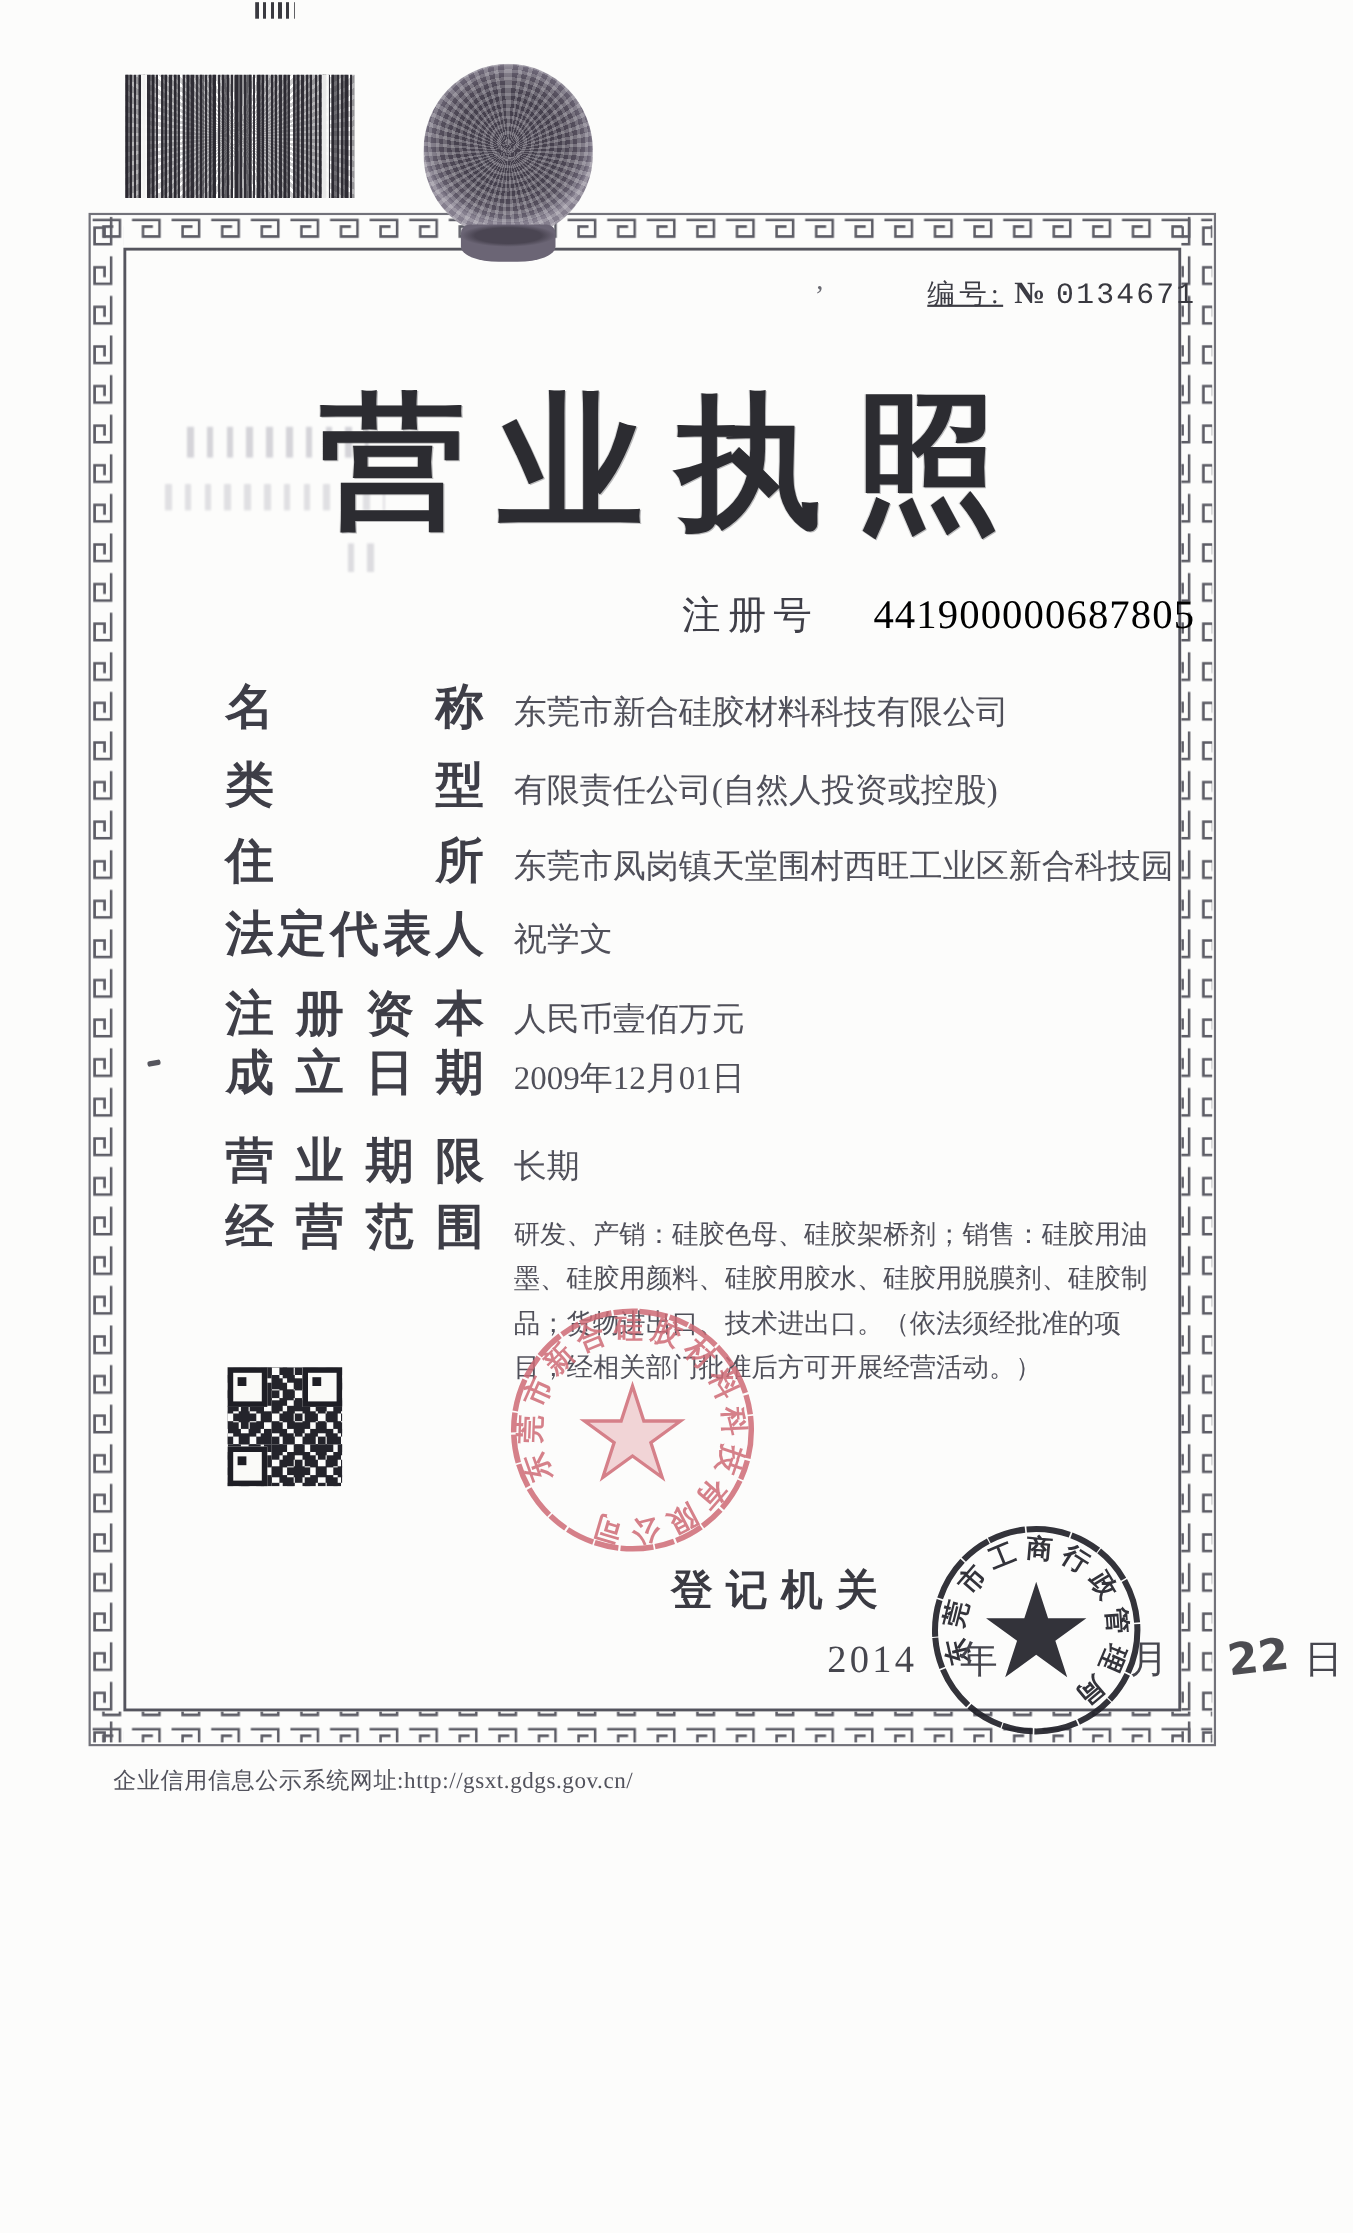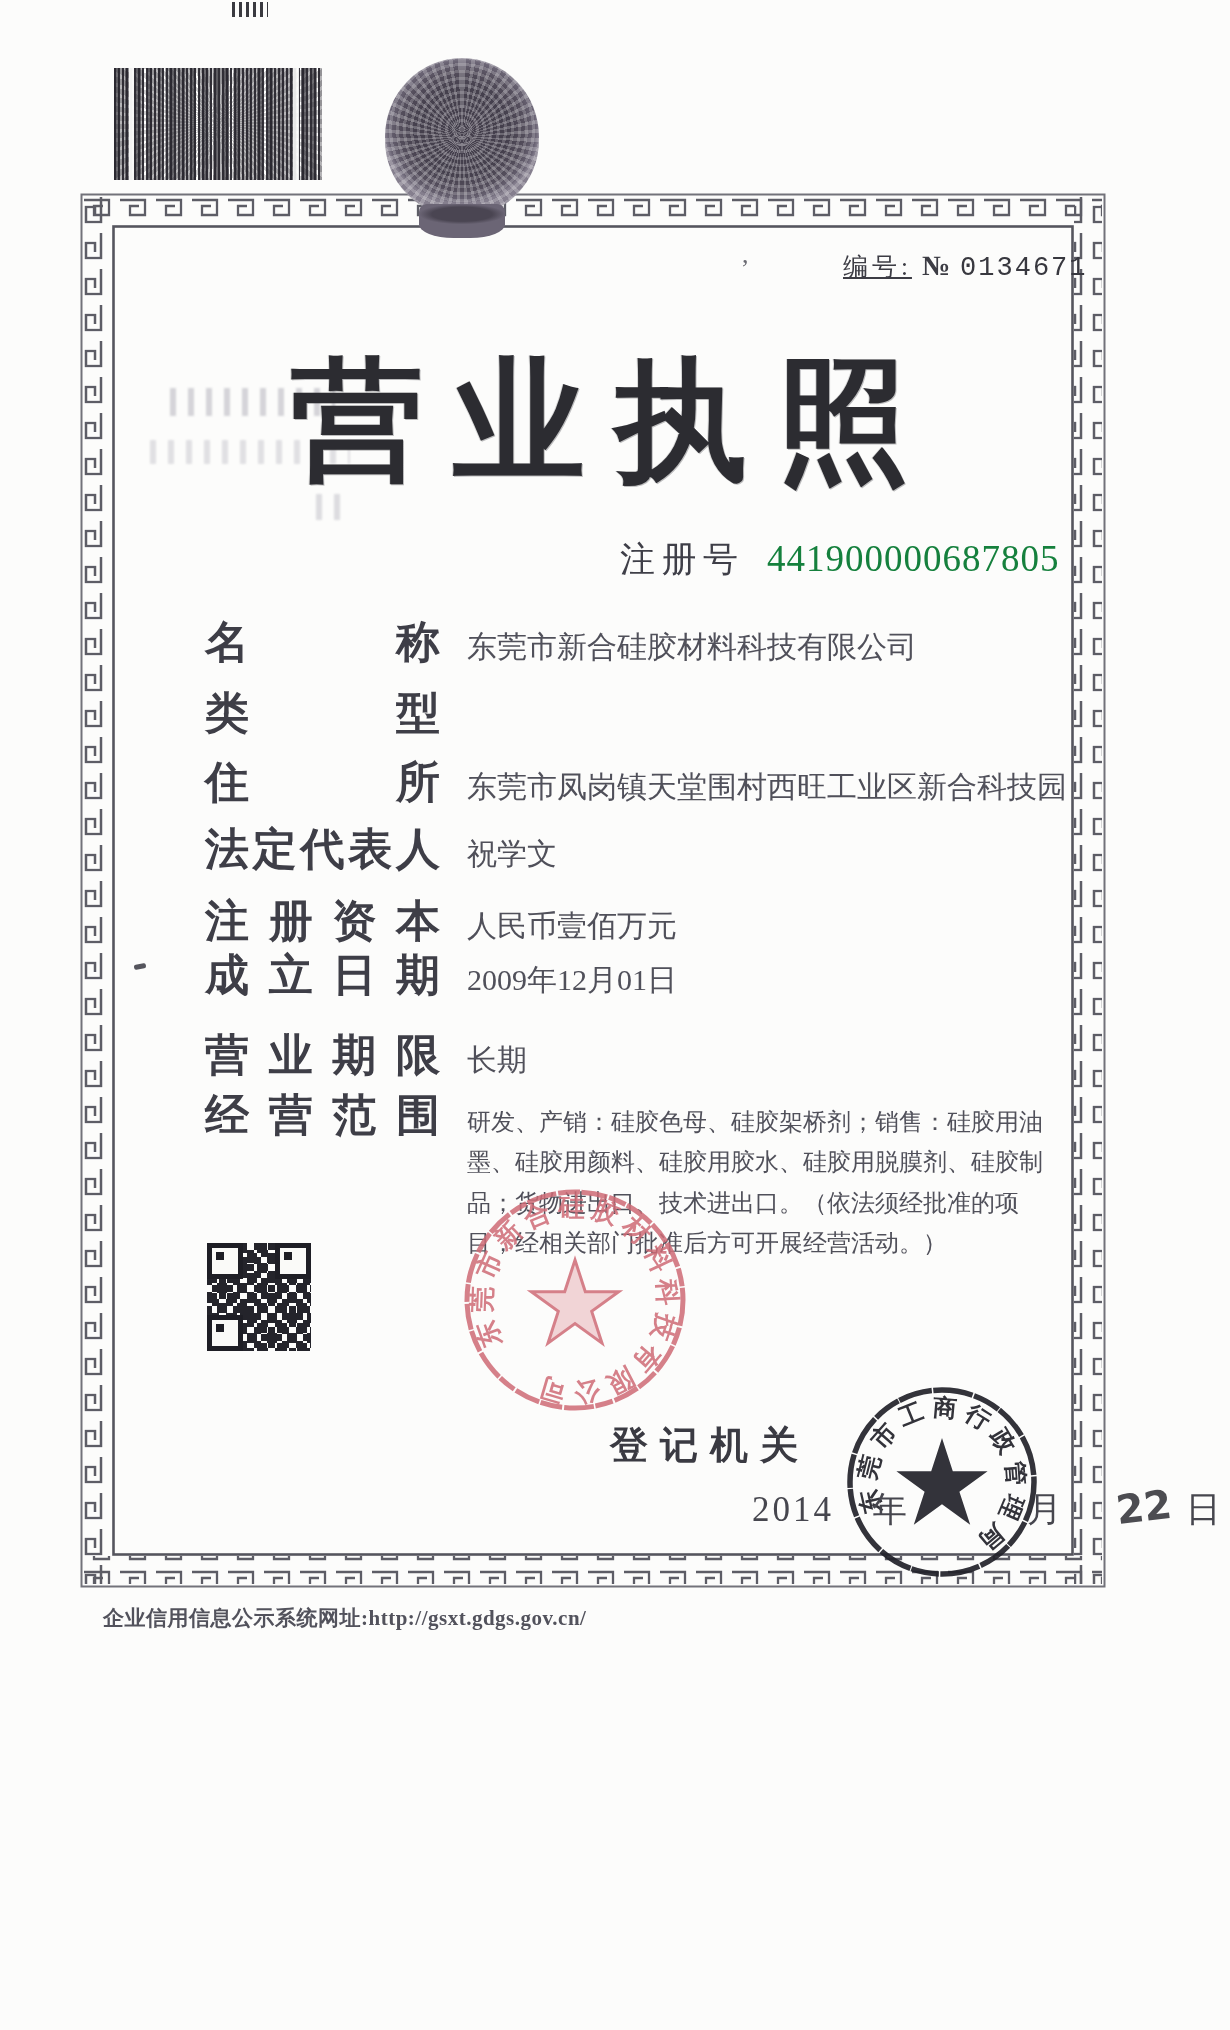--- a/index.html
+++ b/index.html
@@ -22,21 +22,21 @@
   .title{
     display:flex;justify-content:space-between;width:618px;
     font-family:"DejaVu Sans","Liberation Sans",sans-serif;
     font-weight:900;font-size:132px;line-height:1.1;color:#2c2c31;
     text-shadow:1px 1px 0 rgba(70,70,75,.35), -1px 0 0 rgba(70,70,75,.2);
   }
 
   
   .regline{display:flex;align-items:baseline;}
   .regline .spread{width:118px;font-size:35px;color:#3f3f48;font-weight:500;}
-  .regline .num{margin-left:29px;font-size:37px;letter-spacing:1px;color:#15803d;}
+  .regline .num{margin-left:56px;font-size:37px;letter-spacing:1px;color:#000000;}
 
   .spread{display:flex;justify-content:space-between;}
 
   
   .row{position:absolute;left:205px;display:flex;align-items:baseline;}
   .row .flabel{width:235px;flex:0 0 235px;font-size:44px;font-weight:600;color:#3e3e47;}
   .row .fvalue{margin-left:27px;font-size:30px;color:#50505a;white-space:nowrap;}
   .row .fvalue.small{font-size:24px;line-height:1.68;white-space:normal;width:598px;}
 
   
@@ -158,20 +158,21 @@
         <span>名</span>
         <span>称</span>
       </span>
     <span class="fvalue">东莞市新合硅胶材料科技有限公司</span>
   </div>
   <div class="row" style="top:684px;">
     <span class="flabel spread">
         <span>类</span>
         <span>型</span>
       </span>
+    <span class="fvalue">有限责任公司(自然人投资或控股)</span>
   </div>
   <div class="row" style="top:753px;">
     <span class="flabel spread">
         <span>住</span>
         <span>所</span>
       </span>
     <span class="fvalue">东莞市凤岗镇天堂围村西旺工业区新合科技园</span>
   </div>
   <div class="row" style="top:820px;">
     <span class="flabel spread">
@@ -254,15 +255,15 @@
   </svg>
 
   <div class="abs dateline" style="left:752px;top:1484px;">
     <span class="y">2014</span>
     <span class="u">年</span>
     <span class="m">月</span>
     <span class="d22">22</span>
     <span class="dd">日</span>
   </div>
 
-  <div class="abs footer" style="left:103px;top:1604px;font-weight:bold;">企业信用信息公示系统网址:http://gsxt.gdgs.gov.cn/</div>
+  <div class="abs footer" style="left:103px;top:1604px;">企业信用信息公示系统网址:http://gsxt.gdgs.gov.cn/</div>
 
 </div>
 
 </body></html>

